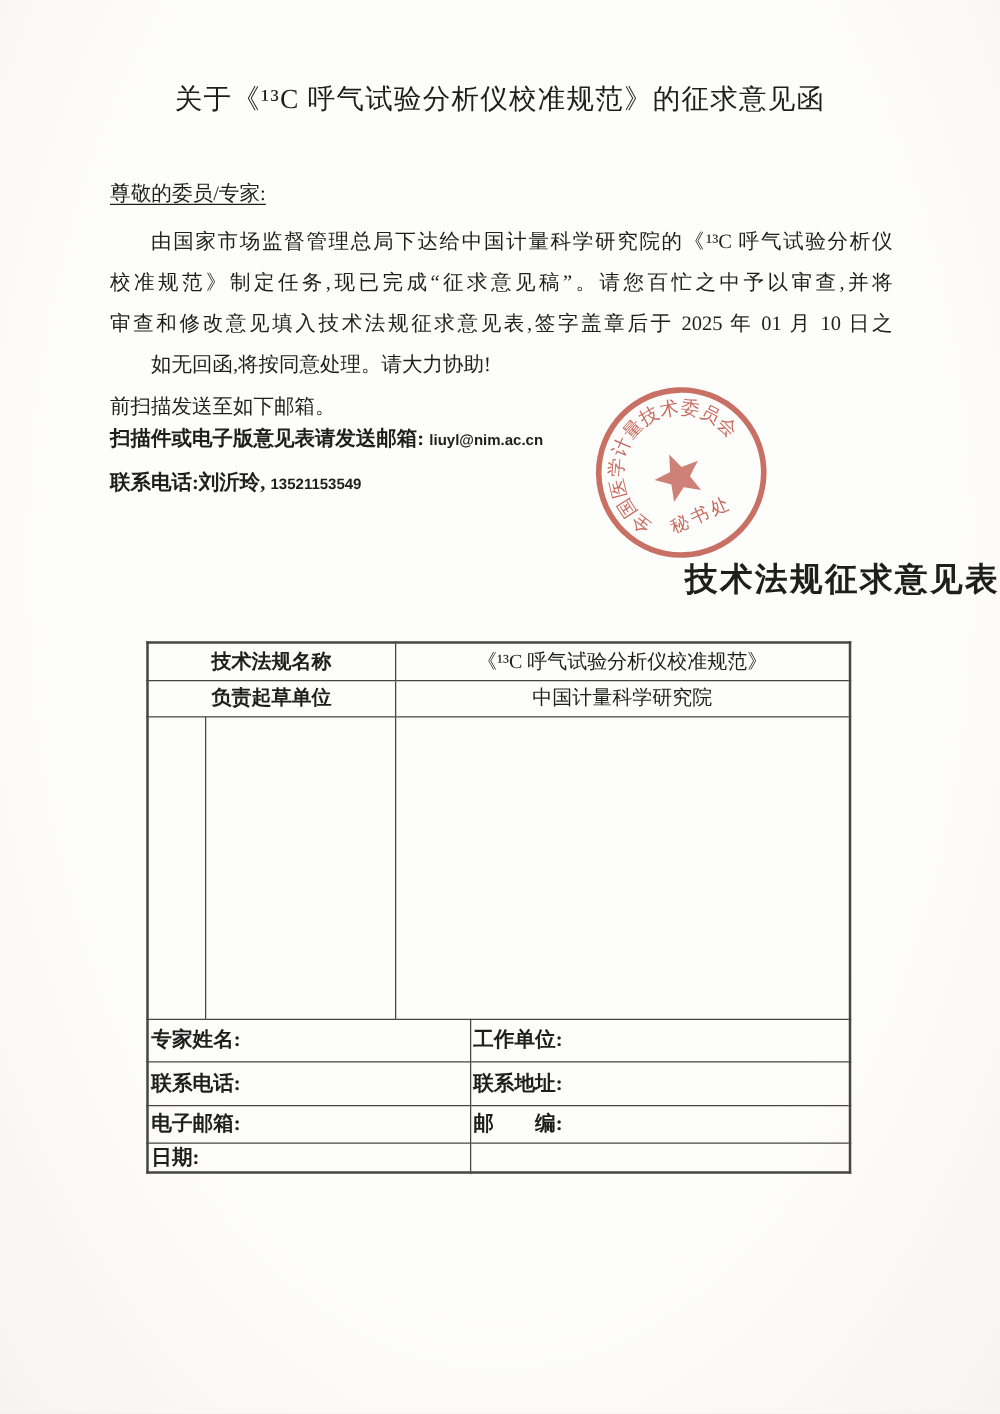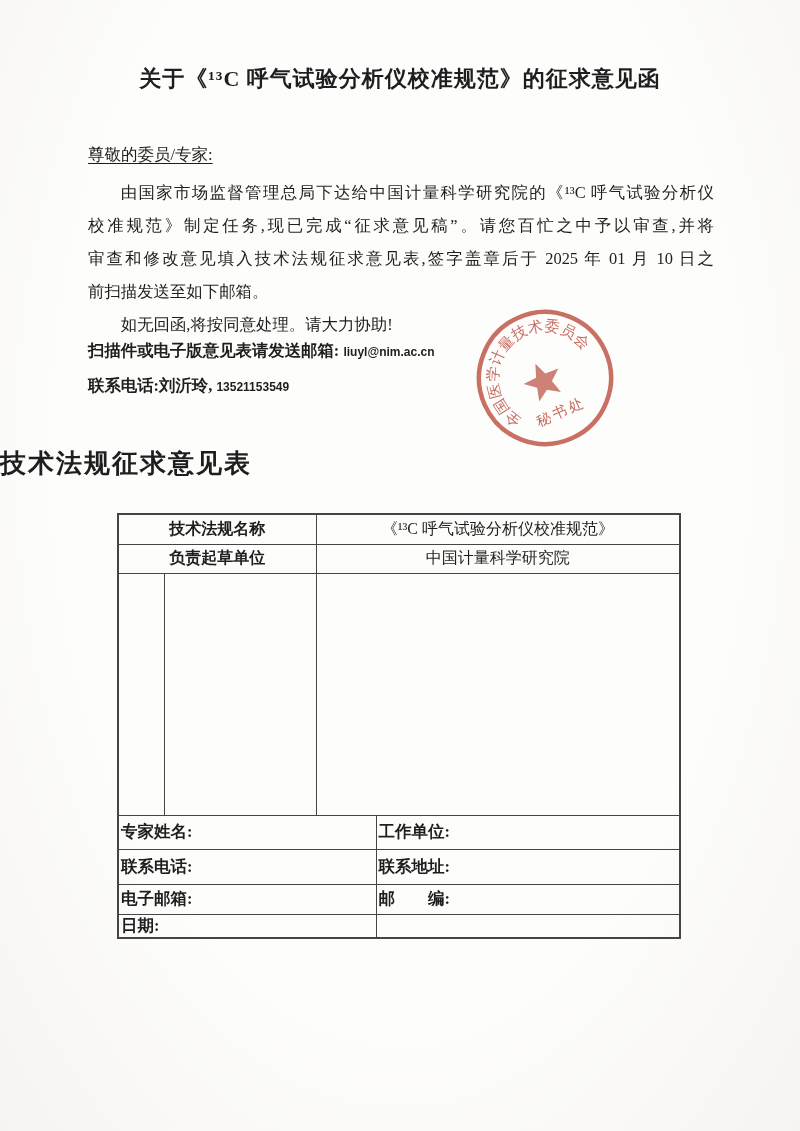--- a/index.html
+++ b/index.html
@@ -8,21 +8,21 @@
     background:#e9e7e3;
     font-family:"Liberation Serif","DejaVu Serif",serif;
   }
   .page{
     position:relative;width:800px;height:1131px;overflow:hidden;
     background:radial-gradient(ellipse at 50% 40%, #fdfdfc 60%, #f6f4f1 100%);
     color:#1e1e1e;
   }
   .doc-title{
     position:absolute;top:64px;left:0;width:800px;
-    text-align:center;font-size:22px;font-weight:bold;letter-spacing:1px;
+    text-align:center;font-size:22px;font-weight:normal;letter-spacing:1px;
   }
   .salutation{
     position:absolute;top:144px;left:88px;
     font-size:16.5px;text-decoration:underline;text-underline-offset:3px;
   }
   .body-block{
     position:absolute;top:176px;left:88px;width:626px;
     font-size:16.4px;line-height:33px;
   }
   .body-line{white-space:normal;}
@@ -35,21 +35,21 @@
   .latin-bold{
     font-family:Liberation Sans, sans-serif;
     font-size:12px;font-weight:bold;letter-spacing:0;
   }
   .seal{
     position:absolute;left:470px;top:303px;width:150px;height:150px;
     mix-blend-mode:multiply;opacity:.9;pointer-events:none;
   }
   .form-title{
     position:absolute;top:446px;left:0;width:800px;
-    text-align:left;font-size:26px;font-weight:bold;letter-spacing:2px;
+    text-align:right;font-size:26px;font-weight:bold;letter-spacing:2px;
   }
   table.form{
     position:absolute;left:117px;top:513px;width:562px;
     border-collapse:collapse;table-layout:fixed;
     border:2px solid #454545;
     font-size:16px;
     padding-left:24px;
   }
   table.form td{
     border:1.5px solid #454545;
@@ -68,22 +68,22 @@
 <div class="page">
 
   <div class="doc-title">关于《¹³C 呼气试验分析仪校准规范》的征求意见函</div>
 
   <div class="salutation">尊敬的委员/专家:</div>
 
   <div class="body-block">
     <div class="body-line indent fill">由国家市场监督管理总局下达给中国计量科学研究院的《¹³C 呼气试验分析仪</div>
     <div class="body-line fill">校准规范》制定任务,现已完成“征求意见稿”。请您百忙之中予以审查,并将</div>
     <div class="body-line fill">审查和修改意见填入技术法规征求意见表,签字盖章后于 2025 年 01 月 10 日之</div>
+    <div class="body-line indent">如无回函,将按同意处理。请大力协助!</div>
     <div class="body-line">前扫描发送至如下邮箱。</div>
-    <div class="body-line indent">如无回函,将按同意处理。请大力协助!</div>
   </div>
 
   <div class="contact-block">
     <div>
       <span>扫描件或电子版意见表请发送邮箱:</span>
       <span class="latin-bold">liuyl@nim.ac.cn</span>
     </div>
     <div>
       <span>联系电话:刘沂玲,</span>
       <span class="latin-bold">13521153549</span>

